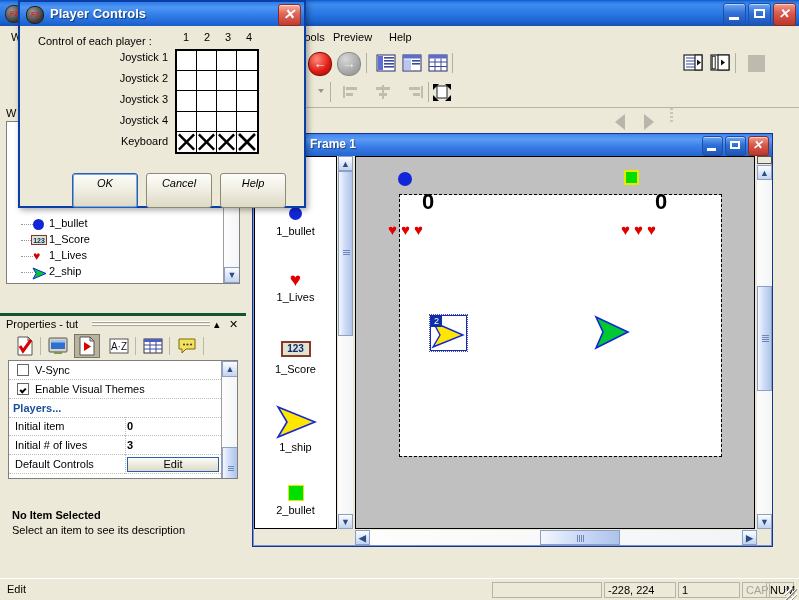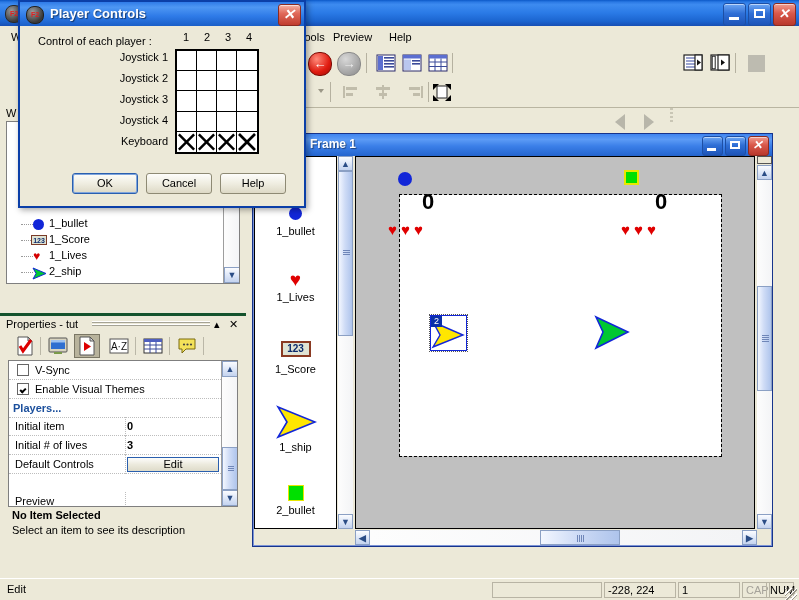--- a/index.html
+++ b/index.html
@@ -91,21 +91,21 @@
   #props-header{left:0;top:0;width:246px;height:16px;}
   #props-title{left:6px;top:2px;font-size:11px;color:#000;}
   #props-gripline{left:92px;top:5px;width:118px;height:6px;
     background:repeating-linear-gradient(180deg,#fff 0 1px,#a5a395 1px 2px,#ece9d8 2px 3px);}
   .hdr-btn{top:2px;font-size:11px;color:#000;cursor:default;}
   #props-toolbar{left:6px;top:17px;width:234px;height:26px;}
   .ptbtn{top:1px;width:26px;height:24px;border:1px solid transparent;box-sizing:border-box;}
   .ptbtn.sel{background:#b8b39c;border:1px solid #7a7664;}
   .ptsep{top:4px;width:1px;height:18px;background:#bab7a7;}
 
-  #props-list{left:8px;top:44px;width:230px;height:147px;background:#fff;border:1px solid #7f7f7f;box-sizing:border-box;overflow:hidden;}
+  #props-list{left:8px;top:44px;width:230px;height:119px;background:#fff;border:1px solid #7f7f7f;box-sizing:border-box;overflow:hidden;}
   .prow{left:0;width:212px;height:19px;border-bottom:1px dotted #bdbdbd;box-sizing:border-box;}
   .pname{position:absolute;left:6px;top:3px;font-size:11px;color:#000;white-space:nowrap;}
   .pname.cat{color:#1b4f9c;font-weight:bold;left:4px;}
   .pval{position:absolute;left:118px;top:3px;font-size:11px;color:#000;font-weight:bold;}
   .pdiv{position:absolute;left:116px;top:0;width:1px;height:19px;border-left:1px dotted #bdbdbd;}
   .chk{position:absolute;left:8px;top:3px;width:12px;height:12px;border:1px solid #666;background:#fff;box-sizing:border-box;}
   .chk.on::after{content:"";position:absolute;left:2px;top:4px;width:4px;height:2px;border-left:2px solid #000;border-bottom:2px solid #000;transform:rotate(-45deg);}
   .chklabel{position:absolute;left:26px;top:3px;font-size:11px;color:#000;white-space:nowrap;}
   .editbtn{position:absolute;left:118px;top:2px;width:92px;height:15px;
     background:linear-gradient(180deg,#fdfdfb,#eceadd 50%,#dedbc9);
@@ -169,23 +169,23 @@
   #dlg-close .ic-cls{left:3px;top:2px;width:14px;font-size:14px;line-height:14px;}
 
   #dlg-body{left:0;top:24px;width:284px;height:180px;}
   .dlglabel{font-size:11px;color:#000;white-space:nowrap;}
   #grid{left:155px;top:23px;width:84px;height:105px;border:2px solid #000;box-sizing:border-box;background:#fff;}
   .gcell{position:absolute;box-sizing:border-box;border-right:1px solid #000;border-bottom:1px solid #000;background:#fff;}
   .gx{position:absolute;left:0;top:0;width:100%;height:100%;}
   .colhdr{position:absolute;top:5px;font-size:11px;color:#000;text-align:center;width:20px;}
   .rowhdr{position:absolute;right:0;font-size:11px;color:#000;text-align:right;white-space:nowrap;}
 
-  .dbtn{position:absolute;height:21px;background:linear-gradient(180deg,#fdfdfb,#f0eee2 48%,#ddd9c6);
+  .dbtn{position:absolute;height:35px;background:linear-gradient(180deg,#fdfdfb,#f0eee2 48%,#ddd9c6);
     border:1px solid #8e8a74;border-radius:3px;box-sizing:border-box;
-    font-size:11px;text-align:center;line-height:19px;color:#000;}
+    font-size:11px;text-align:center;line-height:19px;color:#000;font-style:italic;}
   .dbtn.def{border:1px solid #2a5fae;box-shadow:0 0 0 1px #7fa5dd inset;}
 
   #cursor{left:203px;top:147px;width:14px;height:19px;}
 </style>
 </head>
 <body>
 
 <div class="abs" id="app-window">
 
   <div class="abs" id="app-titlebar">

